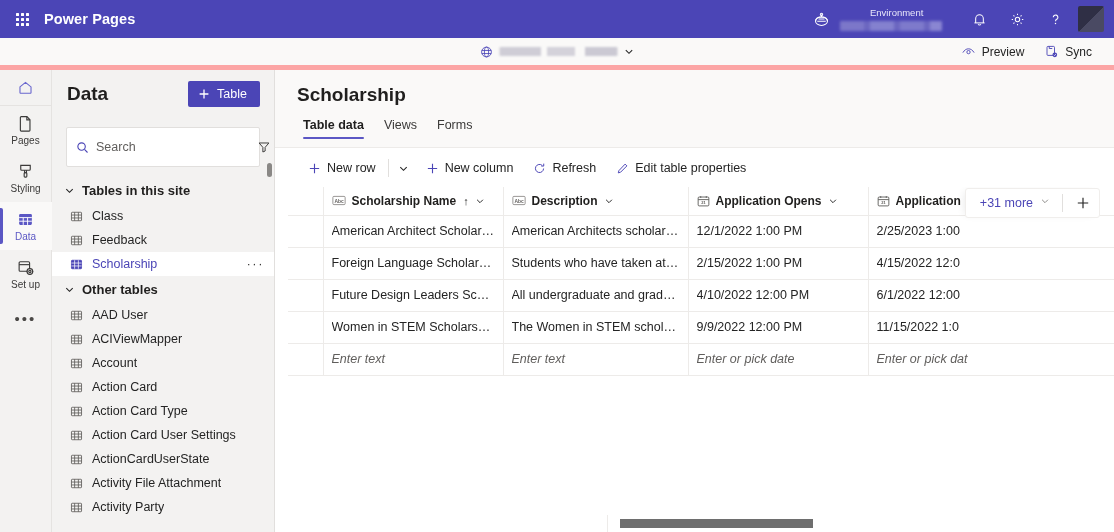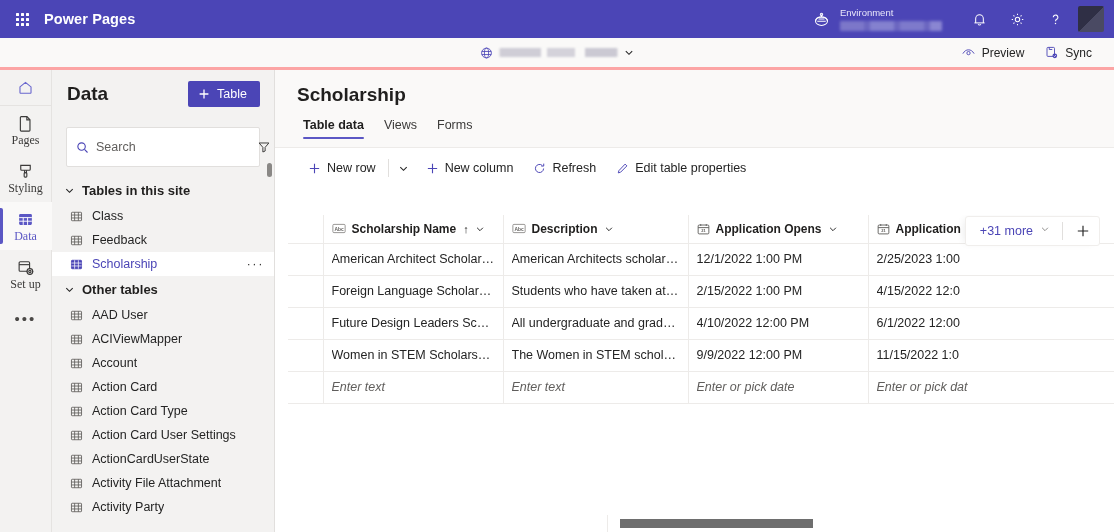--- a/index.html
+++ b/index.html
@@ -23,42 +23,42 @@
   .waffle { width: 44px; display: flex; align-items: center; justify-content: center; cursor: pointer; }
   .waffle-grid { display: grid; grid-template-columns: repeat(3, 3px); grid-template-rows: repeat(3, 3px); gap: 2px; }
   .waffle-grid i { display: block; width: 3px; height: 3px; background: #fff; border-radius: 0.5px; }
   .app-title { font-size: 14.5px; font-weight: bold; letter-spacing: .1px; }
   .topbar-right { margin-left: auto; display: flex; align-items: center; height: 100%; }
   .tb-icon {
     width: 38px; height: 38px; display: flex; align-items: center; justify-content: center;
     cursor: pointer; color: #fff;
   }
   .env-block { display: flex; flex-direction: column; justify-content: center; margin-right: 18px; height: 38px; }
-  .env-label { font-size: 9.5px; color: #e8e6fa; line-height: 12px; }
+  .env-label { font-size: 9.5px; color: #e8e6fa; line-height: 12px; margin-left: 30px; }
   .env-value-blur {
     width: 102px; height: 10px; margin-top: 2px; border-radius: 1px;
     background: repeating-linear-gradient(90deg,
       #7c77c9 0px, #7c77c9 24px, #6b66c0 24px, #6b66c0 30px,
       #8481cf 30px, #8481cf 54px, #6b66c0 54px, #6b66c0 60px,
       #7e7acb 60px, #7e7acb 84px, #6b66c0 84px, #6b66c0 90px,
       #8a86d2 90px, #8a86d2 102px);
     filter: blur(1.6px);
   }
   .avatar {
     width: 26px; height: 26px; border-radius: 2px; margin-right: 10px; margin-left: 4px;
     background:
       linear-gradient(135deg, #2f2f45 0%, #2f2f45 50%, #4a4a63 50%, #4a4a63 100%);
     background-color: #3a3a52;
     cursor: pointer;
   }
 
   
   .sitebar {
     height: 32px; flex: 0 0 32px;
-    background: #faf9f8; border-bottom: 3px solid #fca5a5;
+    background: #faf9f8; border-bottom: 5px solid #fca5a5;
     display: flex; align-items: center; position: relative;
   }
   .site-selector {
     position: absolute; left: 50%; transform: translateX(-50%);
     display: flex; align-items: center; gap: 6px; cursor: pointer;
     padding: 3px 6px; border-radius: 2px;
   }
   .site-name-blur {
     width: 118px; height: 9px; border-radius: 1px;
     background: repeating-linear-gradient(90deg,
@@ -86,21 +86,21 @@
   }
   .rail-home {
     width: 52px; height: 36px; display: flex; align-items: center; justify-content: center;
     cursor: pointer; color: #6a67ce; border-bottom: 1px solid #e5e3e1;
   }
   .rail-item {
     width: 52px; height: 48px; display: flex; flex-direction: column;
     align-items: center; justify-content: center; gap: 2px;
     cursor: pointer; position: relative; color: #3b3a39;
   }
-  .rail-item .rlabel { font-size: 12px; line-height: 11px; color: #3b3a39; font-family: Liberation Serif, serif; }
+  .rail-item .rlabel { font-size: 10px; line-height: 11px; color: #3b3a39; }
   .rail-item.active { background: #faf9f8; }
   .rail-item.active .rlabel { color: #5b57c4; font-weight: normal; }
   .rail-item.active::before {
     content: ""; position: absolute; left: 0; top: 6px; bottom: 6px; width: 3px;
     background: #5b57c4; border-radius: 0 2px 2px 0;
   }
   .rail-more {
     width: 52px; height: 40px; display: flex; align-items: center; justify-content: center;
     cursor: pointer; color: #4a4846; letter-spacing: 2px; font-size: 15px;
   }
@@ -176,21 +176,21 @@
   .cmd {
     display: flex; align-items: center; gap: 6px; font-size: 12.5px; color: #242424;
     padding: 5px 9px; border-radius: 2px; cursor: pointer; background: none; border: none;
     font-family: "Liberation Sans", sans-serif; white-space: nowrap;
   }
   .cmd .ci { color: #4b45b6; display: flex; align-items: center; }
   .cmd-split { width: 1px; height: 18px; background: #e1dfdd; margin: 0 1px; }
   .cmd-caret { padding: 5px 6px; border-radius: 2px; cursor: pointer; display: flex; align-items: center; color: #242424; }
 
   
-  .grid-scroll { flex: 1; overflow: hidden; position: relative; margin-top: 28px; }
+  .grid-scroll { flex: 1; overflow: hidden; position: relative; }
   table.grid { border-collapse: collapse; table-layout: fixed; width: 1010px; margin-left: 13px; }
   table.grid th, table.grid td {
     border-bottom: 1px solid #edebe9; border-right: 1px solid #edebe9;
     text-align: left; font-weight: normal; overflow: hidden; white-space: nowrap;
   }
   table.grid th {
     height: 28px; font-size: 12px; font-weight: bold; color: #201f1e;
     padding: 0 8px; vertical-align: middle; background: #fff;
   }
   table.grid th.gutter, table.grid td.gutter { border-right: 1px solid #edebe9; }

